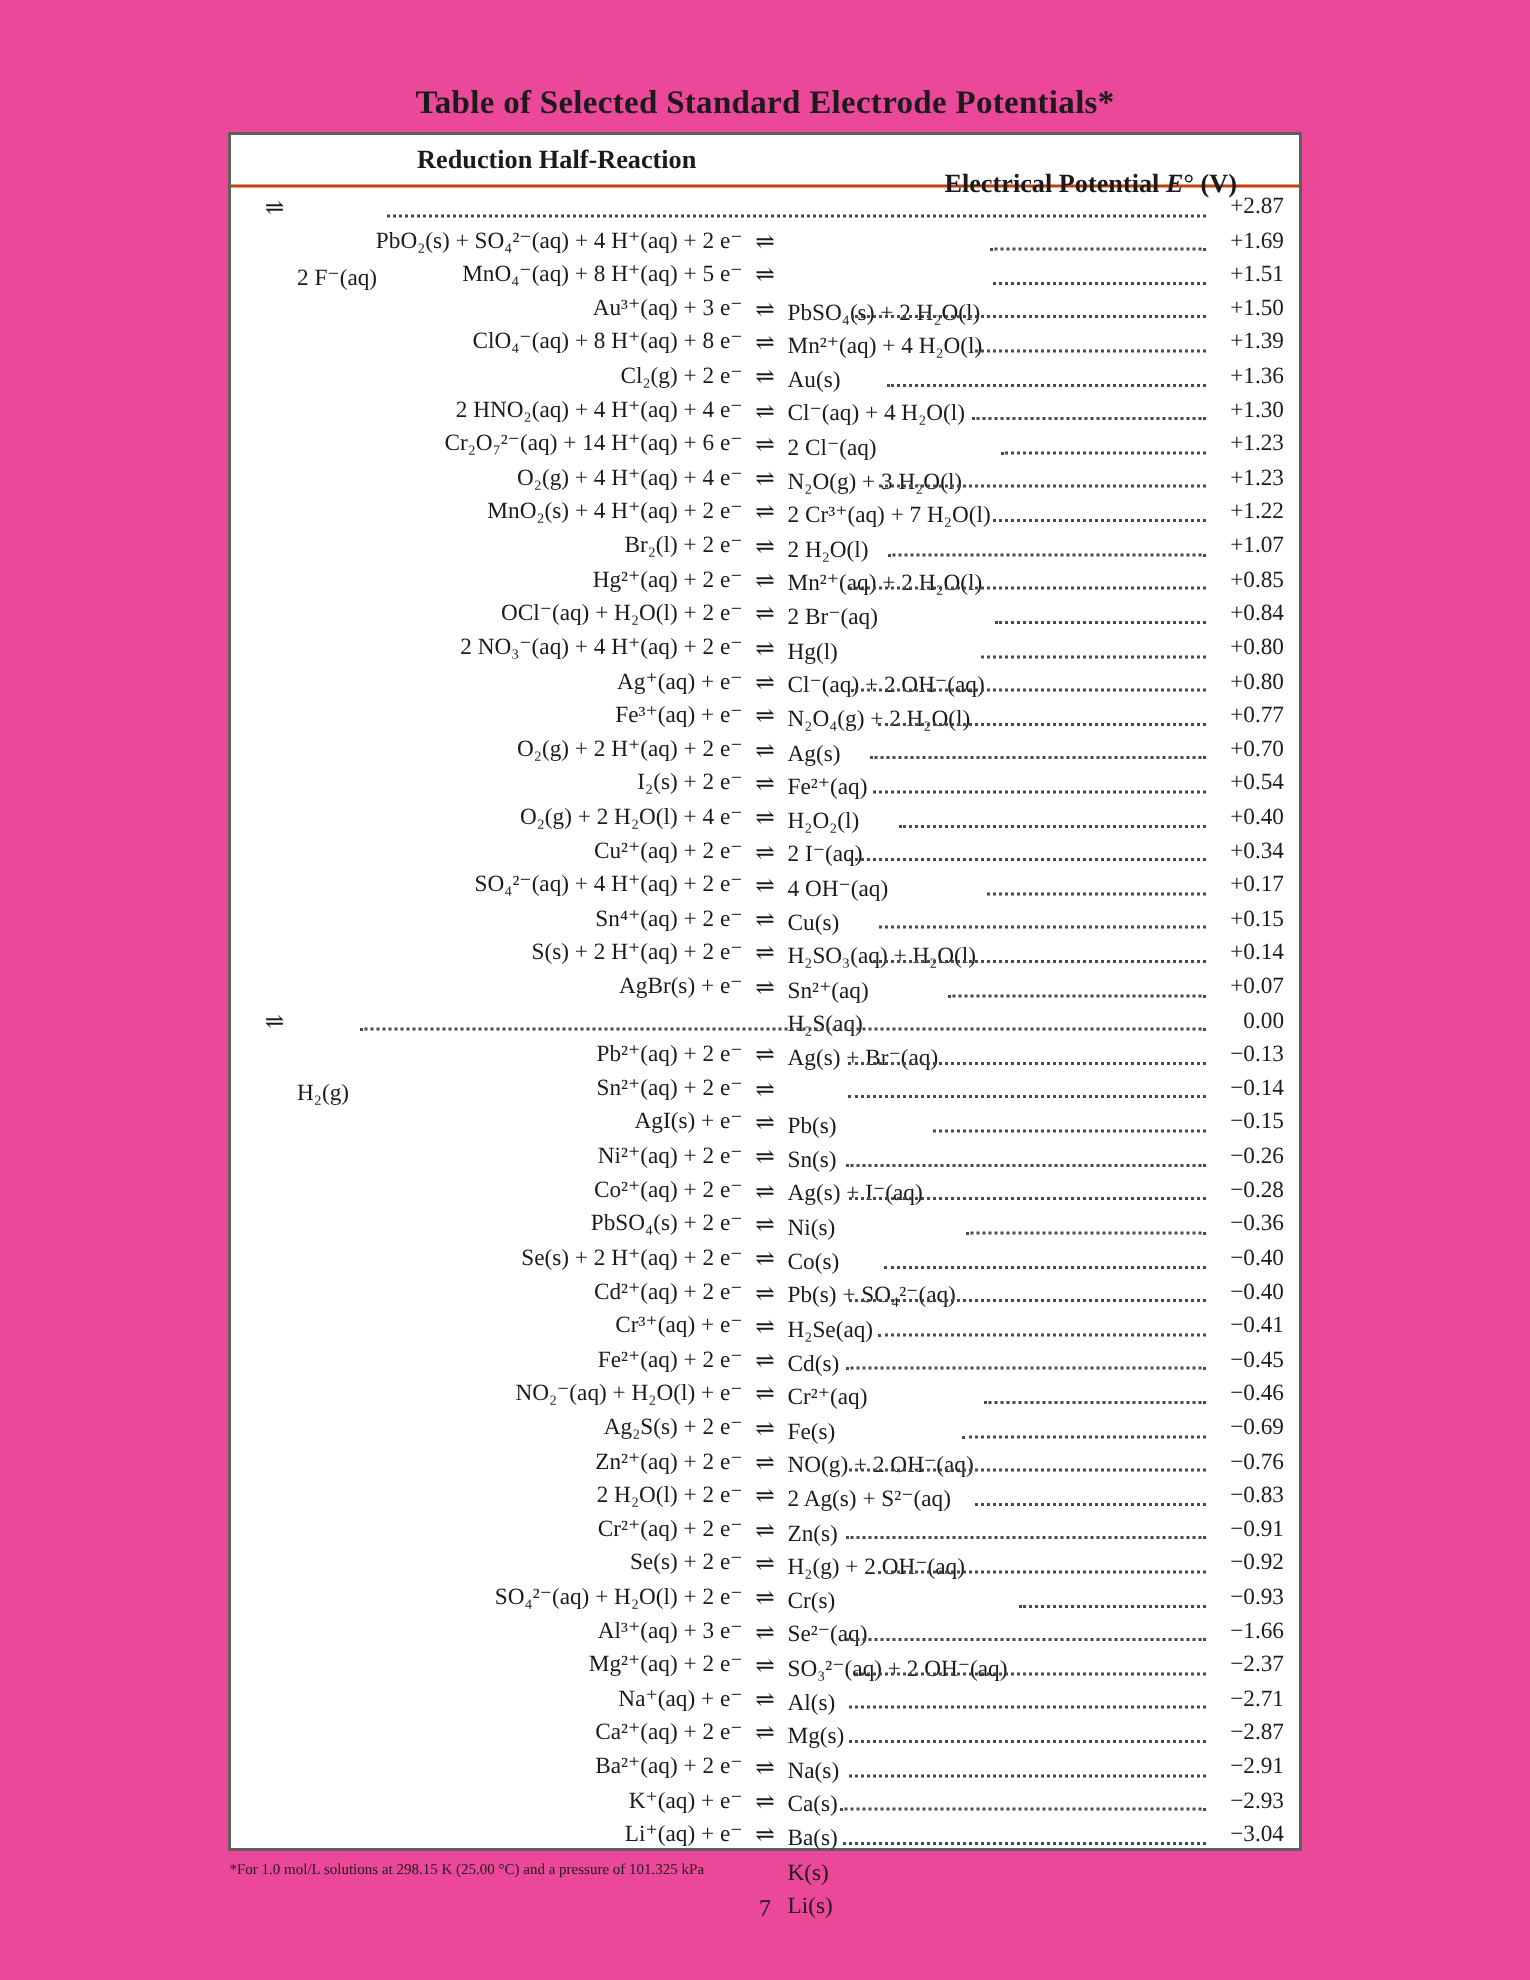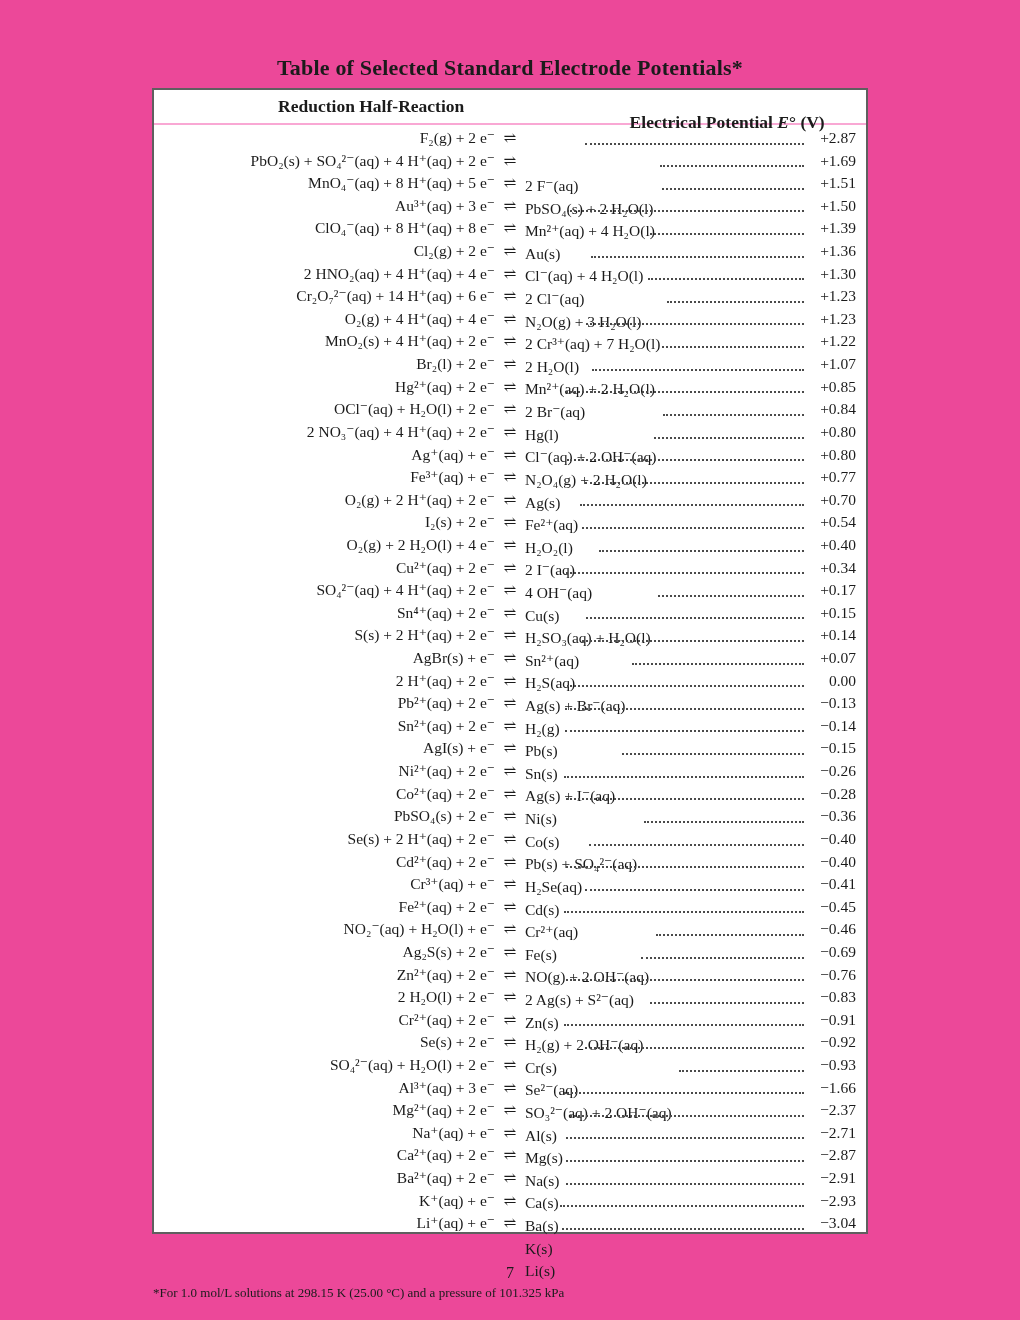--- a/index.html
+++ b/index.html
@@ -10,21 +10,21 @@
   .title{
     position:absolute;top:55px;left:0;width:100%;text-align:center;
     font-size:22px;font-weight:bold;letter-spacing:.2px;
   }
   .table-box{
     position:absolute;left:152px;top:88px;width:716px;height:1146px;
     border:2px solid #5f5f5f;box-sizing:border-box;background:#fff;
   }
   .thead{
     display:flex;height:33px;align-items:center;
-    border-bottom:2px solid #f9a8d4;font-weight:bold;font-size:17.5px;
+    border-bottom:2px solid #c2410c;font-weight:bold;font-size:17.5px;
   }
   .th-reaction{width:61%;text-align:center;}
   .th-potential{width:39%;text-align:center;margin-top:32px;}
   .th-potential .e-sym{font-style:italic;}
   .tbody{padding:2px 10px 0 14px;}
   .trow{
     display:flex;height:22.62px;line-height:22.62px;
     font-size:15.5px;white-space:nowrap;
   }
   .lhs{flex:none;width:327px;text-align:right;}
@@ -32,21 +32,21 @@
     flex:none;width:30px;text-align:center;
     font-family:"DejaVu Serif","DejaVu Sans",serif;
   }
   .rhs{flex:none;margin-top:48px;}
   .leader{
     flex:1;height:0;align-self:flex-end;min-width:6px;
     border-bottom:2px dotted #4a4a4a;margin:0 4px 5px 7px;
   }
   .pot{flex:none;min-width:48px;text-align:right;}
   .footnote{
-    position:absolute;left:153px;top:1285px;font-size:13px;
+    position:absolute;left:153px;top:1241px;font-size:10px;
   }
   .pageno{
     position:absolute;top:1264px;left:0;width:100%;text-align:center;font-size:16px;
   }
 </style>
 </head>
 <body>
 
 <div class="page">
 
@@ -54,21 +54,20 @@
 
   <div class="table-box">
     <div class="thead">
       <div class="th-reaction">Reduction Half-Reaction</div>
       <div class="th-potential">
         <span>Electrical Potential </span><span class="e-sym">E</span><span>° (V)</span>
       </div>
     </div>
     <div class="tbody">
   <div class="trow">
-    <span class="lhs">F₂(g) + 2 e⁻</span>
     <span class="harpoon">⇌</span>
     <span class="rhs">2 F⁻(aq)</span>
     <span class="leader"></span>
     <span class="pot">+2.87</span>
   </div>
 
   <div class="trow">
     <span class="lhs">PbO₂(s) + SO₄²⁻(aq) + 4 H⁺(aq) + 2 e⁻</span>
     <span class="harpoon">⇌</span>
     <span class="rhs">PbSO₄(s) + 2 H₂O(l)</span>
@@ -246,21 +245,20 @@
 
   <div class="trow">
     <span class="lhs">AgBr(s) + e⁻</span>
     <span class="harpoon">⇌</span>
     <span class="rhs">Ag(s) + Br⁻(aq)</span>
     <span class="leader"></span>
     <span class="pot">+0.07</span>
   </div>
 
   <div class="trow">
-    <span class="lhs">2 H⁺(aq) + 2 e⁻</span>
     <span class="harpoon">⇌</span>
     <span class="rhs">H₂(g)</span>
     <span class="leader"></span>
     <span class="pot">0.00</span>
   </div>
 
   <div class="trow">
     <span class="lhs">Pb²⁺(aq) + 2 e⁻</span>
     <span class="harpoon">⇌</span>
     <span class="rhs">Pb(s)</span>

